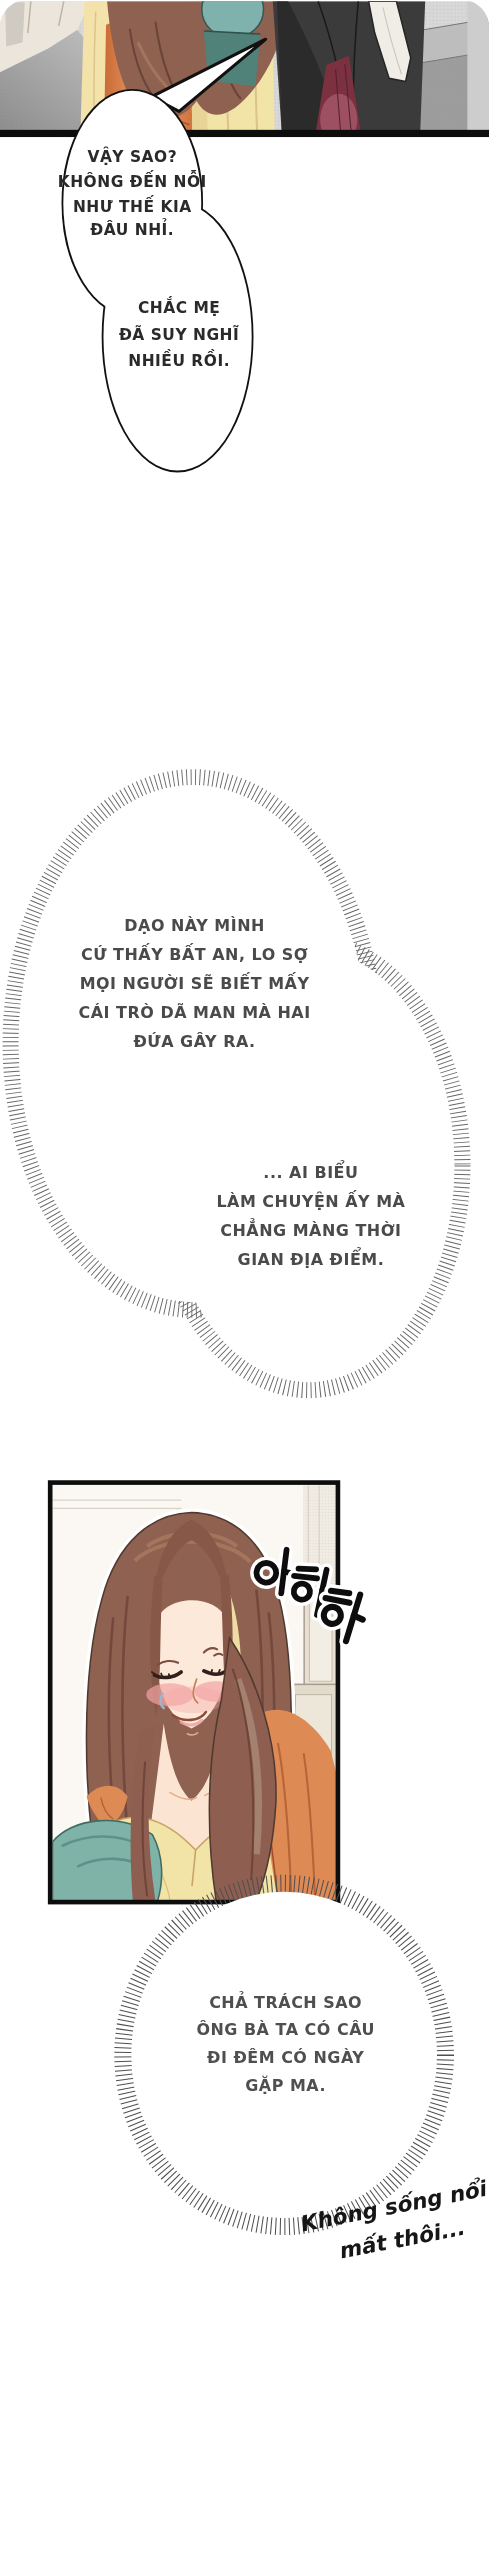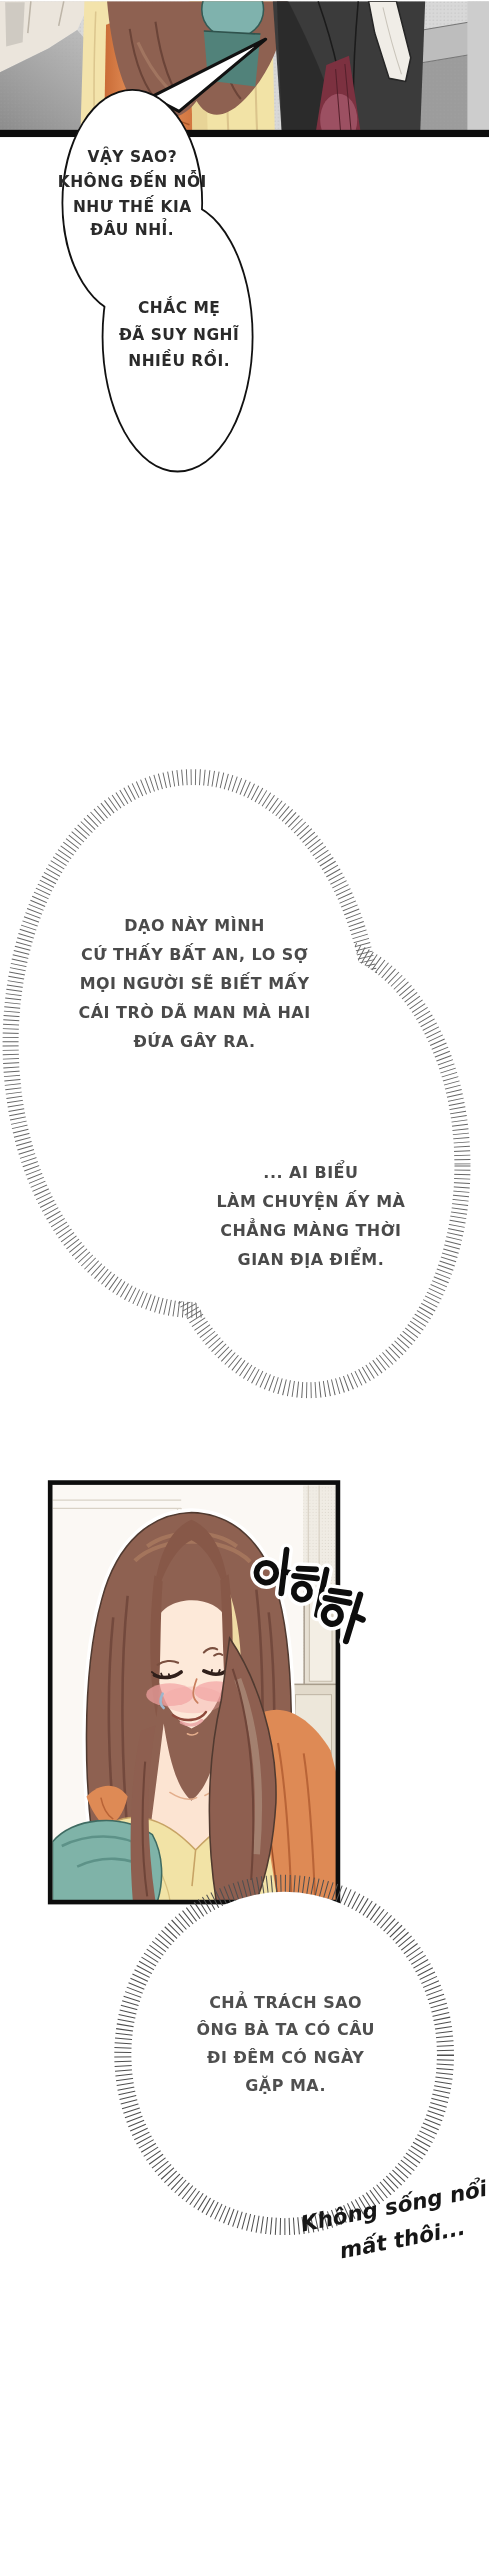--- a/index.html
+++ b/index.html
@@ -1,16 +1,16 @@
 <!DOCTYPE html>
 <html style="font-size:8.2px"><head>
 <meta charset="utf-8">
 <style>
   html,body{margin:0;padding:0;background:#ffffff;}
-  .page{position:relative;width:489px;height:2576px;background:#ffffff;overflow:hidden;}
+  .page{position:relative;width:489px;height:2576px;background:#ffffff;overflow:hidden;border-radius:27px;}
   svg{display:block;}
   .t-speech{font-family:"DejaVu Sans",sans-serif;font-weight:bold;font-size:30px;fill:#2A2A2A;text-anchor:middle;letter-spacing:1px;}
   .t-thought{font-family:"DejaVu Sans",sans-serif;font-weight:bold;font-size:31px;fill:#4A4A4A;text-anchor:middle;letter-spacing:1px;}
   .t-thought3{font-family:"DejaVu Sans",sans-serif;font-weight:bold;font-size:31px;fill:#4F4F4F;text-anchor:middle;letter-spacing:1px;}
   .t-note{font-family:"DejaVu Sans",sans-serif;font-style:italic;font-weight:bold;font-size:42px;fill:#161616;text-anchor:middle;}
   .ring{fill:none;stroke:#666666;stroke-width:56;stroke-dasharray:1.8 6.4;}
   .ring3{fill:none;stroke:#4F4F4F;stroke-width:60;stroke-dasharray:2 6.5;}
   .bfill{fill:#FFFFFF;}
   .bstroke{fill:none;stroke:#111111;stroke-width:7;}
   .sfx-halo{stroke:#FFFFFF;stroke-width:22;stroke-linecap:round;stroke-linejoin:round;fill:none;}

